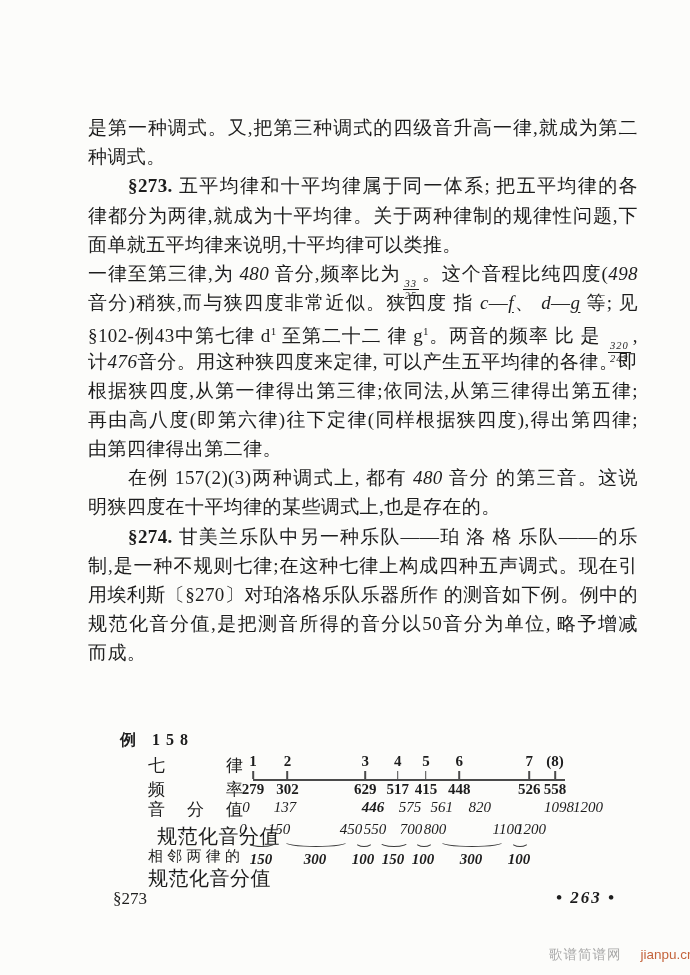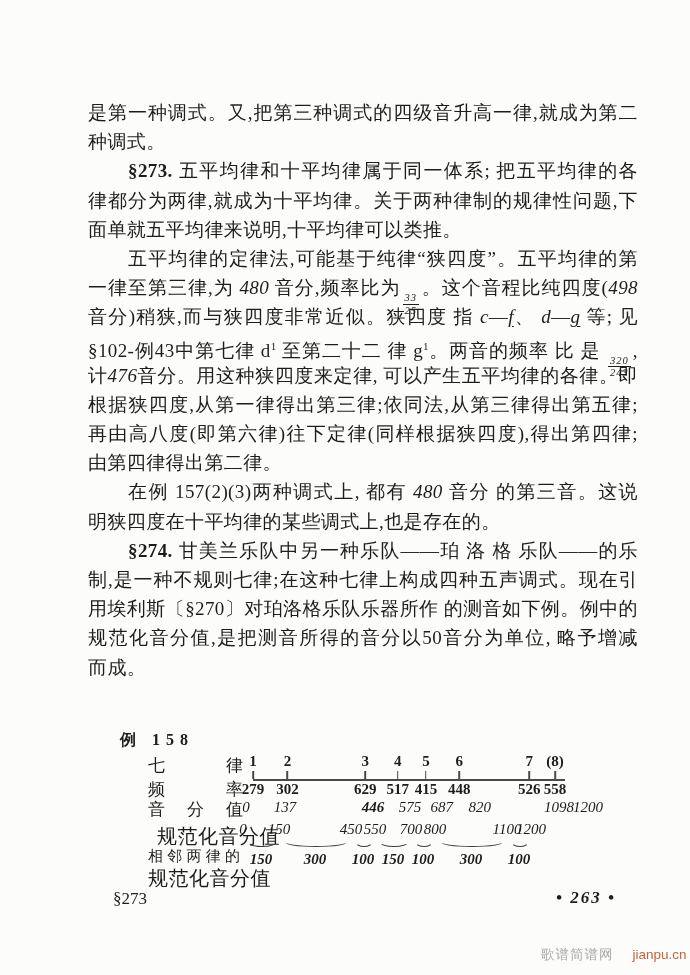--- a/index.html
+++ b/index.html
@@ -5,21 +5,21 @@
   html,body{margin:0;padding:0;background:#e8e8e8;}
   .page{
     position:relative;
     width:690px;height:975px;
     background:#fcfcfa;
     font-family:"Liberation Serif","DejaVu Serif",serif;
     color:#1d1d1d;
     overflow:hidden;
   }
   
-  .body-text{position:absolute;left:88px;top:98px;width:550px;}
+  .body-text{position:absolute;left:88px;top:113px;width:550px;}
   .bline{
     height:29.2px;line-height:29.2px;
     font-size:19px;letter-spacing:.4px;
     white-space:normal;text-align:left;
   }
   .bline.fill{text-align:justify;text-align-last:justify;text-justify:inter-character;}
   .bline.indent{text-indent:40px;}
   .seg-i{font-style:italic;}
   .seg-b{font-weight:bold;}
   .seg-iu{font-style:italic;text-decoration:underline;text-underline-offset:3px;}
@@ -46,35 +46,34 @@
   #arcs{position:absolute;left:243px;top:836px;width:288px;height:14px;}
   #interval-row{position:absolute;left:243px;top:851px;width:288px;height:20px;}
   .numv{position:absolute;transform:translateX(-50%);font-size:15px;font-style:italic;white-space:nowrap;}
   .numv.bold{font-weight:600;}
   .arc{position:absolute;top:0;height:9px;border:1.3px solid transparent;border-bottom-color:#3b3b3b;border-radius:50%;}
   
   .footer-left{position:absolute;left:113px;top:889px;font-size:17px;}
   .footer-right{position:absolute;left:556px;top:888px;font-size:17px;font-weight:bold;font-style:italic;letter-spacing:2px;}
   .watermark{position:absolute;left:541px;top:946px;font-size:13.5px;white-space:nowrap;
              font-family:"Liberation Sans","DejaVu Sans",sans-serif;}
-  .wm-name{color:#a8a8a8;letter-spacing:1px;}
+  .wm-name{color:#a8a8a8;letter-spacing:1px;margin-left:8px;}
   .wm-url{margin-left:4px;padding-left:15px;}
 </style>
 </head>
 <body>
 
 <div class="page" style="background: rgb(252, 252, 250); color: rgb(29, 29, 29);">
 
   <div class="body-text" id="body-text">
       <div class="bline fill"><span>是第一种调式。又,把第三种调式的四级音升高一律,就成为第二</span></div>
       <div class="bline"><span>种调式。</span></div>
       <div class="bline indent fill"><span class="seg-b">§273.</span><span> 五平均律和十平均律属于同一体系; 把五平均律的各</span></div>
       <div class="bline fill"><span>律都分为两律,就成为十平均律。关于两种律制的规律性问题,下</span></div>
       <div class="bline"><span>面单就五平均律来说明,十平均律可以类推。</span></div>
-      <div class="bline indent fill"><span>五平均律的定律法,可能基于纯律“狭四度”。五平均律的第</span></div>
       <div class="bline fill"><span>一律至第三律,为 </span><span class="seg-i">480</span><span> 音分,频率比为</span><span class="frac">
           <span class="num">33</span>
           <span class="den">25</span>
         </span><span>。这个音程比纯四度(</span><span class="seg-i">498</span></div>
       <div class="bline fill"><span>音分)稍狭,而与狭四度非常近似。狭四度 指 </span><span class="seg-i">c</span><span>—</span><span class="seg-iu">f</span><span>、 </span><span class="seg-i">d</span><span>—</span><span class="seg-iu">g</span><span> 等; 见</span></div>
       <div class="bline fill"><span>§102-例43中第七律 d</span><span class="seg-sup">1</span><span> 至第二十二 律 g</span><span class="seg-sup">1</span><span>。两音的频率 比 是 </span><span class="frac">
           <span class="num">320</span>
           <span class="den">243</span>
         </span><span>,</span></div>
       <div class="bline fill"><span>计</span><span class="seg-i">476</span><span>音分。用这种狭四度来定律, 可以产生五平均律的各律。即</span></div>
@@ -140,21 +139,21 @@
       <span class="freqv" style="left: 91.5%;">526</span>
       <span class="degree" style="left: 100%;">(8)</span>
       <span class="tick" style="left: 100%;"></span>
       <span class="freqv" style="left: 100%;">558</span>
     </div>
   <div id="cents-row">
       <span class="numv" style="left: 0%;">0</span>
       <span class="numv" style="left: 11.4167%;">137</span>
       <span class="numv" style="left: 37.1667%; font-weight: bold;">446</span>
       <span class="numv" style="left: 47.9167%;">575</span>
-      <span class="numv" style="left: 57.25%;">687</span>
+      <span class="numv" style="left: 57.25%;">561</span>
       <span class="numv" style="left: 68.3333%;">820</span>
       <span class="numv" style="left: 91.5%;">1098</span>
       <span class="numv" style="left: 100%;">1200</span>
     </div>
   <div id="norm-row">
       <span class="numv" style="left: 0%;">0</span>
       <span class="numv" style="left: 12.5%;">150</span>
       <span class="numv" style="left: 37.5%;">450</span>
       <span class="numv" style="left: 45.8333%;">550</span>
       <span class="numv" style="left: 58.3333%;">700</span>

